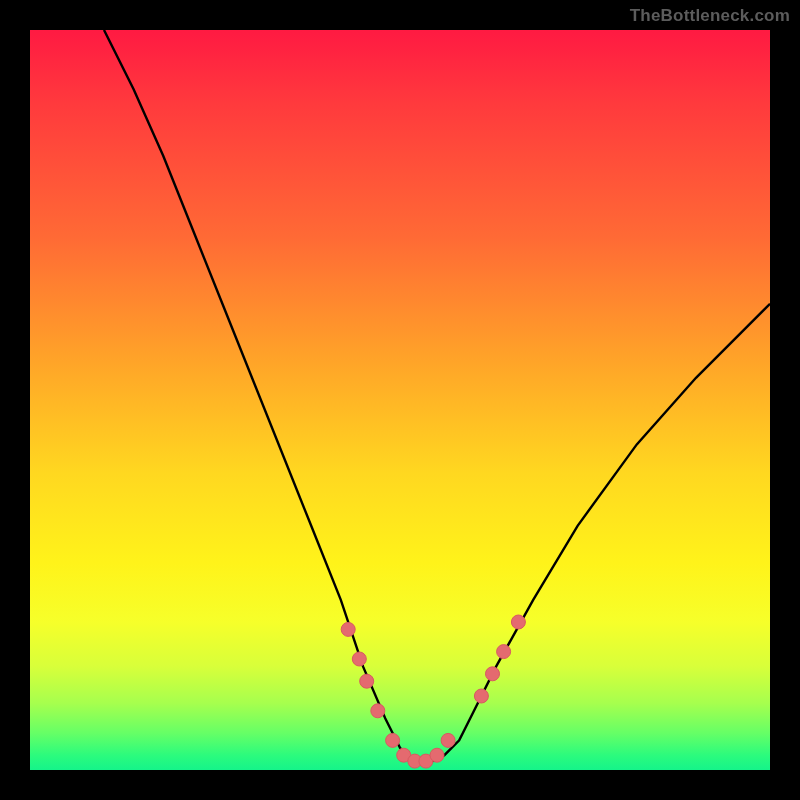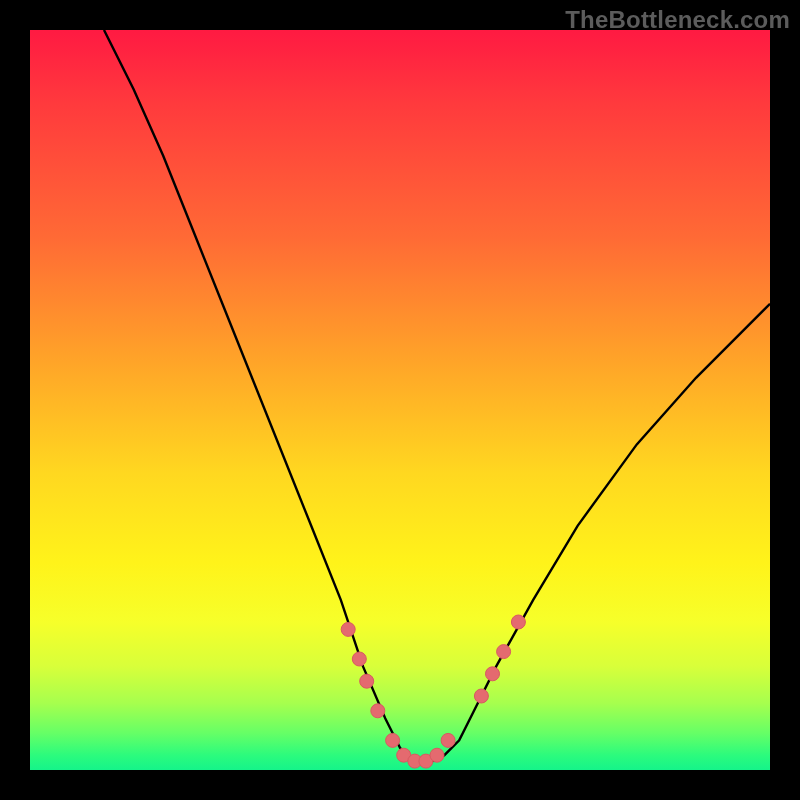--- a/index.html
+++ b/index.html
@@ -46,21 +46,21 @@
     left: 0;
     top: 0;
     width: 740px;
     height: 740px;
   }
   .watermark {
     position: absolute;
     top: 6px;
     right: 10px;
     font-family: Arial, Helvetica, sans-serif;
-    font-size: 24px;
+    font-size: 17px;
     font-weight: 600;
     color: #5c5c5c;
     letter-spacing: 0.2px;
     user-select: none;
   }
 </style>
 </head>
 <body>
 
 <div class="watermark">TheBottleneck.com</div>

